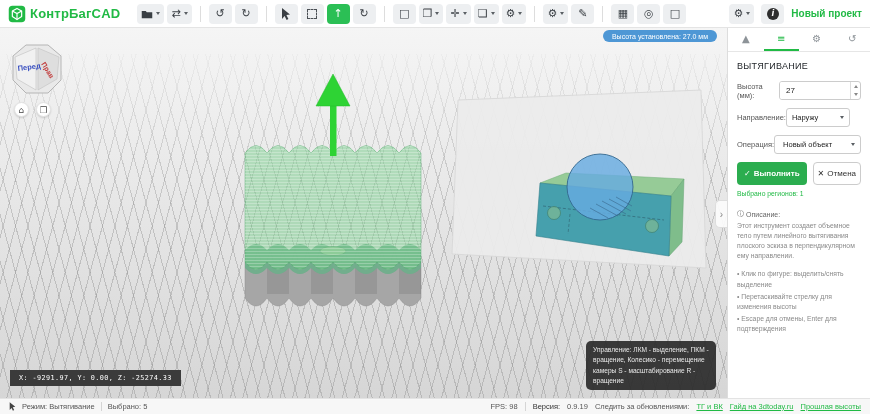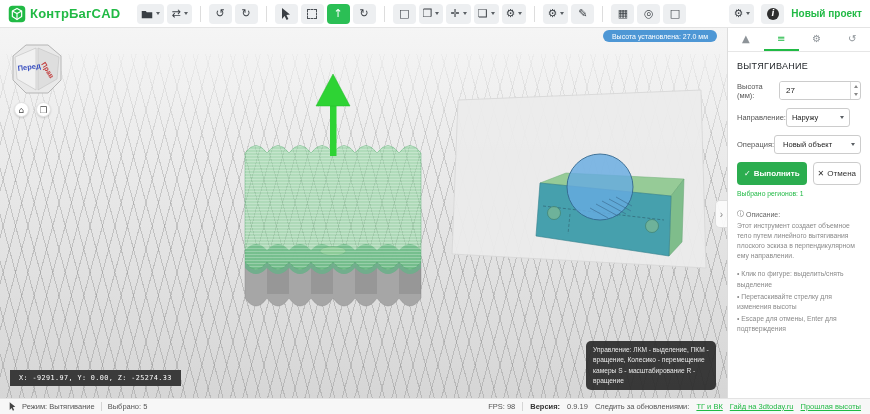--- a/index.html
+++ b/index.html
@@ -65,21 +65,21 @@
   .desc-text { font-size:6.8px; color:#8a8a8a; line-height:1.45; margin-top:2px; }
   .hints { margin-top:9px; }
   .hint { font-size:6.8px; color:#8a8a8a; line-height:1.5; margin-bottom:2px; }
   .hint::before { content:"• "; }
 
   
   .statusbar { height:16px; flex:0 0 16px; background:#f7f7f7; border-top:1px solid #e3e3e3; display:flex; align-items:center; padding:0 9px; font-size:7.5px; color:#555; }
   .sb-left { display:flex; align-items:flex-start; gap:6px; }
   .sb-right { margin-left:auto; display:flex; align-items:flex-end; gap:7px; }
   .vdiv { width:1px; height:9px; background:#d5d5d5; }
-  .sb-bold { font-weight:bold; color:#333; }
+  .sb-bold { font-weight:normal; color:#333; }
   .sb-link { color:#21ba45; text-decoration:underline; cursor:pointer; }
 </style>
 </head>
 <body>
 
 <div class="root">
 
   <header class="toolbar">
     <div class="logo">
       <svg width="18" height="18" viewBox="0 0 24 24">

